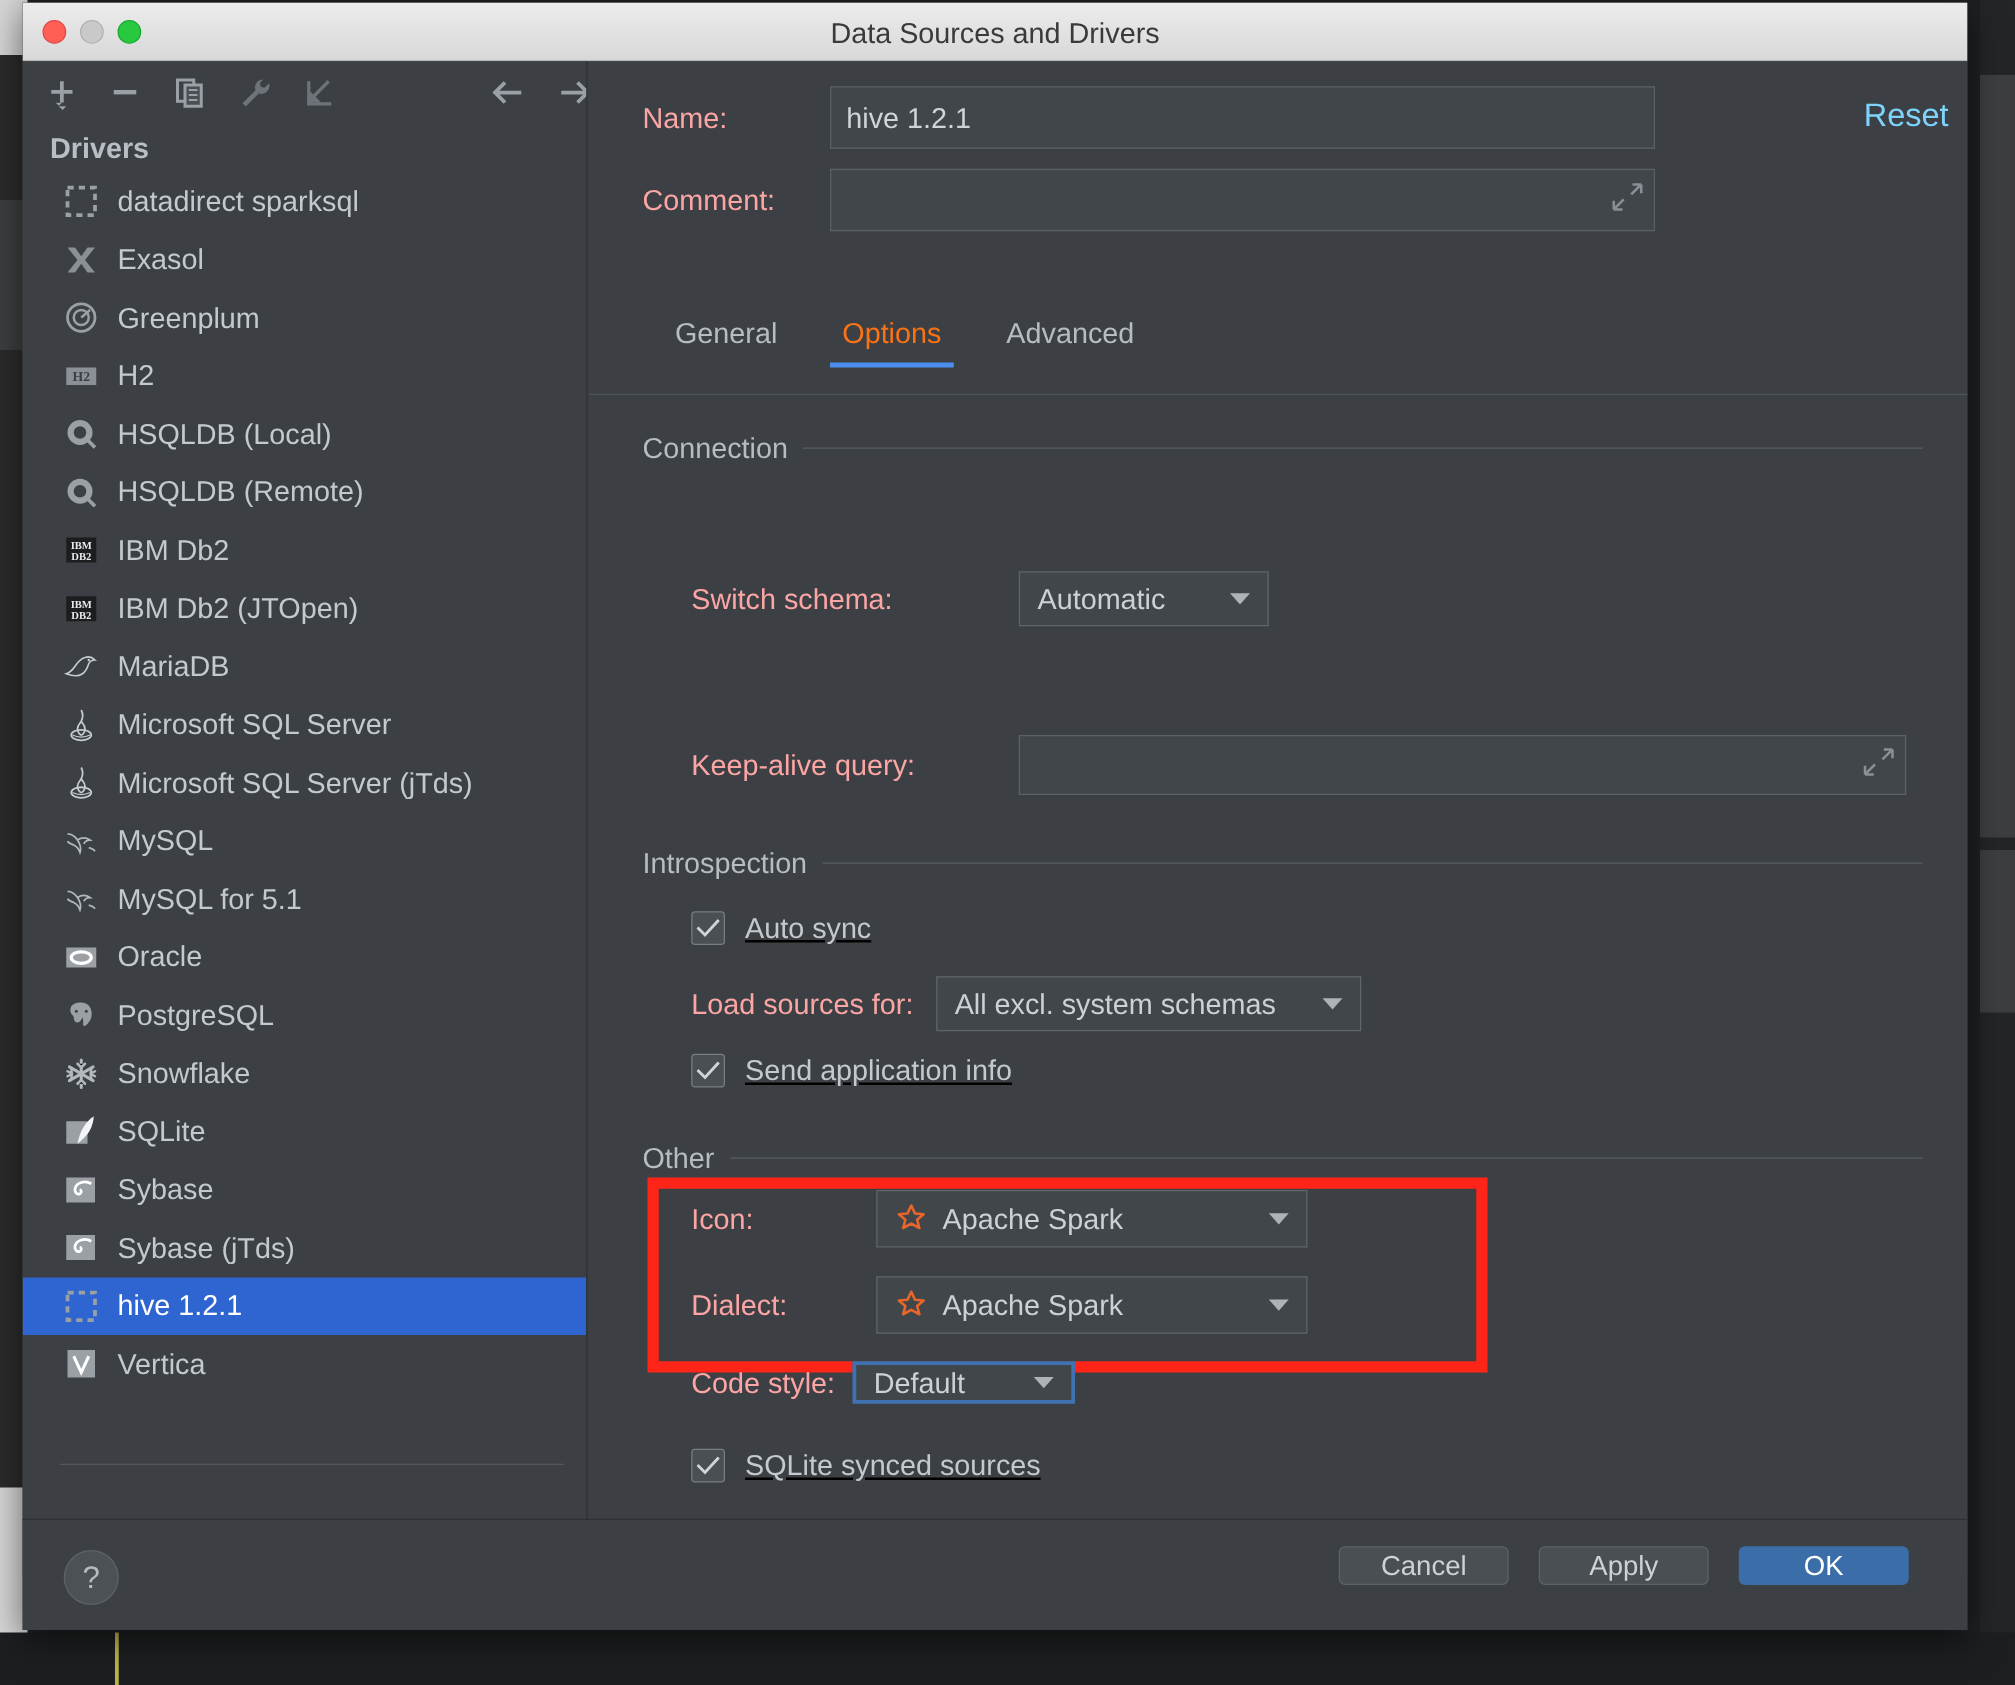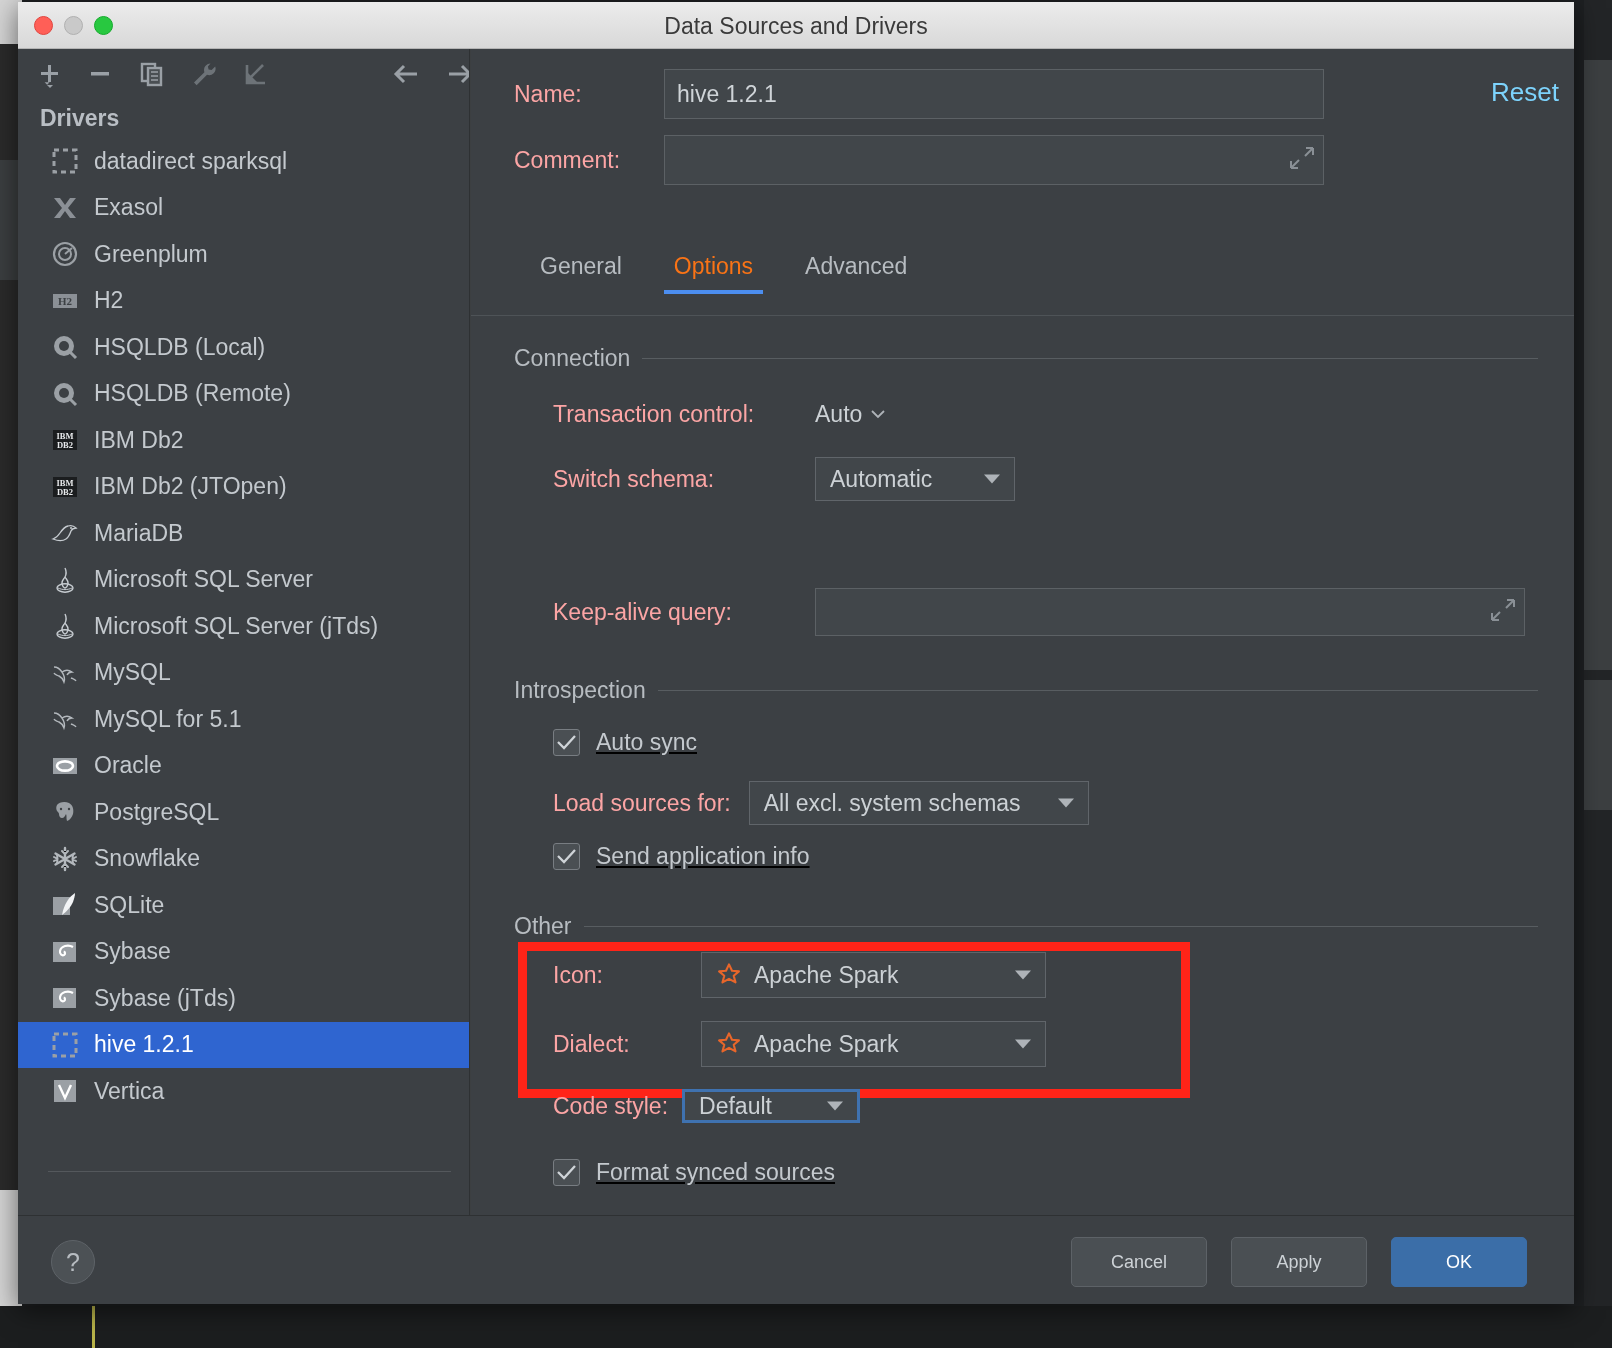--- a/index.html
+++ b/index.html
@@ -174,23 +174,23 @@
     position: absolute; left: 0; right: 0; bottom: 0; height: 89px;
     background: #3c4044; border-top: 1px solid #2e3133;
   }
   .helpbtn {
     position: absolute; left: 33px; top: 24px; width: 44px; height: 44px;
     border-radius: 50%; background: #4c5155; border: 1px solid #5e6368;
     color: #b7bcc1; font-size: 25px; display: flex; align-items: center;
     justify-content: center; cursor: pointer;
   }
   .btn {
-    position: absolute; top: 21px; height: 50px; min-width: 136px;
+    position: absolute; top: 21px; height: 31px; min-width: 136px;
     background: #4a4f53; border: 1px solid #5d6267; border-radius: 5px;
-    color: #cdd2d6; font-size: 18px; cursor: pointer;
+    color: #cdd2d6; font-size: 22px; cursor: pointer;
     display: flex; align-items: center; justify-content: center;
     font-family: "Liberation Sans", sans-serif;
     text-align: right;
   }
   .btn.primary { background: #3b6ea8; border-color: #3b6ea8; color: #ffffff; }
 </style>
 </head>
 <body>
 
 <div id="root">
@@ -503,29 +503,20 @@
             <div class="tab active">Options</div>
             <div class="tab">Advanced</div>
           </div>
         <div class="tabs-rule"></div>
 
         <div class="sect" style="top:296px;">
           <span class="stitle">Connection</span>
           <span class="srule"></span>
         </div>
 
-        <div class="field-row" style="left:82px; top:352px; width:620px;">
-          <div class="lbl" style="width:262px;">Transaction control:</div>
-          <span class="inline-combo">
-            <span>Auto</span>
-            <svg class="chev" viewBox="0 0 14 9">
-              <path d="M1 1l6 6 6-6" stroke="#aeb3b8" stroke-width="1.8" fill="none"></path>
-            </svg>
-          </span>
-        </div>
 
         <div class="field-row" style="left:82px; top:408px;">
           <div class="lbl" style="width:262px;">Switch schema:</div>
           <div class="combo" style="min-width:200px;">
             <span>Automatic</span>
             <span class="arrow"></span>
           </div>
         </div>
 
 
@@ -613,21 +604,21 @@
             <span class="arrow"></span>
           </div>
         </div>
 
         <div class="cbox-row" style="left:82px; top:1110px;">
           <span class="cbox">
             <svg width="19" height="15" viewBox="0 0 19 15">
               <path d="M1 7l6 6L18 1" stroke="#cfd4d8" stroke-width="2.3" fill="none"></path>
             </svg>
           </span>
-          <span class="cbox-label">Format synced sources</span>
+          <span class="cbox-label">SQLite synced sources</span>
         </div>
       </div>
 
       <div class="bottombar">
         <div class="helpbtn">?</div>
         <div class="btn" style="left:1053px;">Cancel</div>
         <div class="btn" style="left:1213px;">Apply</div>
         <div class="btn primary" style="left:1373px;">OK</div>
       </div>
 

